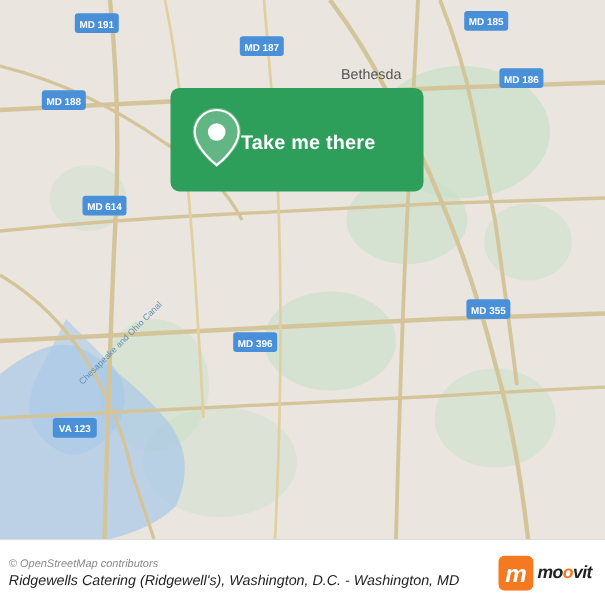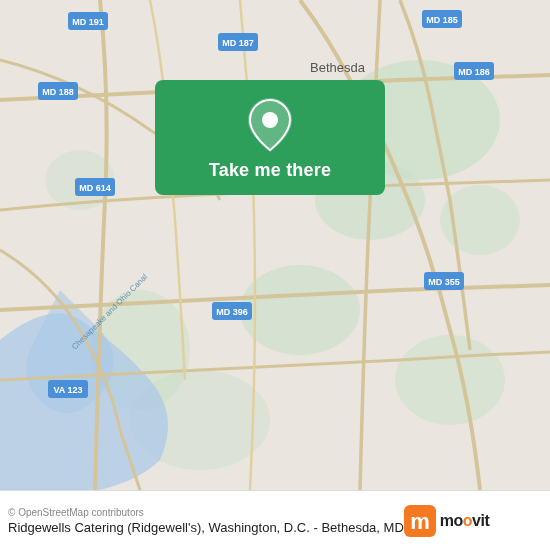--- a/index.html
+++ b/index.html
@@ -29,21 +29,21 @@
 
     
     #location-card {
       position: absolute;
       top: 80px;
       left: 155px;
       width: 230px;
       background-color: #2e9e5b;
       border-radius: 8px;
       display: flex;
-      flex-direction: column;
+      flex-direction: row;
       align-items: center;
       padding: 18px 20px 14px;
       cursor: pointer;
       z-index: 10;
     }
 
     #pin-icon {
       width: 44px;
       height: 54px;
       margin-bottom: 8px;
@@ -59,22 +59,24 @@
       letter-spacing: 0.2px;
     }
 
     
     #footer {
       width: 550px;
       height: 60px;
       background: #fff;
       display: flex;
       align-items: center;
+      justify-content: space-between;
       padding: 0 12px 0 8px;
       border-top: 1px solid #ddd;
+      font-style: italic;
     }
 
     #footer-text-block {
       display: flex;
       flex-direction: column;
       justify-content: center;
     }
 
     #copyright {
       font-size: 10px;
@@ -194,21 +196,21 @@
     </svg>
     <button id="take-me-there-btn">Take me there</button>
   </div>
 </div>
 
 <div id="footer">
   <div id="footer-text-block">
     <span id="copyright">© OpenStreetMap contributors</span>
     <span id="location-name">
       <span>Ridgewells Catering (Ridgewell's), Washington, D.C. -</span>
-      <span>Bethesda, MD</span>
+      <span>Washington, MD</span>
     </span>
   </div>
   <div id="moovit-logo">
     <svg id="moovit-m" viewBox="0 0 32 32" xmlns="http://www.w3.org/2000/svg">
       <rect width="32" height="32" rx="6" fill="#f47920"></rect>
       <text x="16" y="24" font-size="22" fill="white" text-anchor="middle" font-weight="bold">m</text>
     </svg>
     <span id="moovit-text">
       mo<span>o</span>vit
     </span>

